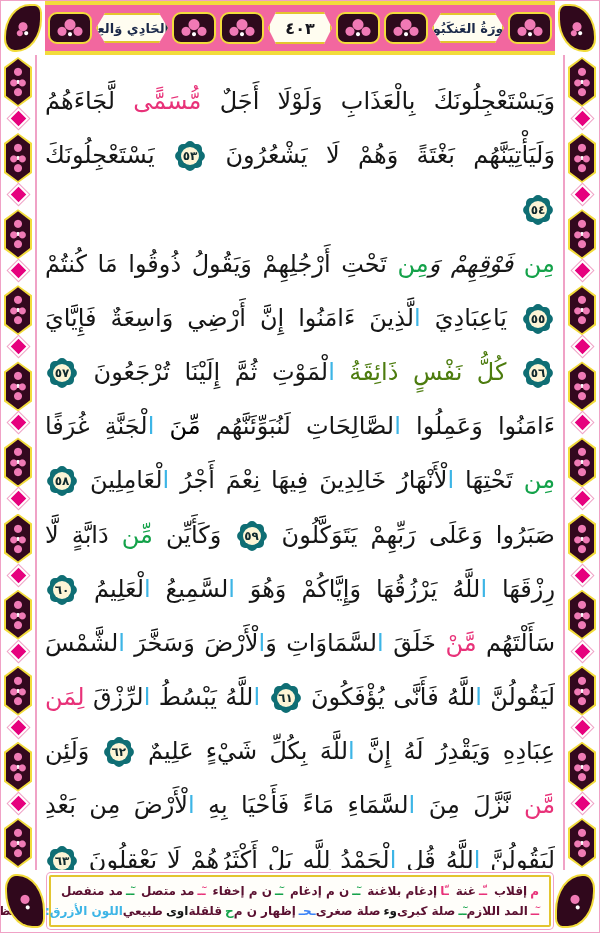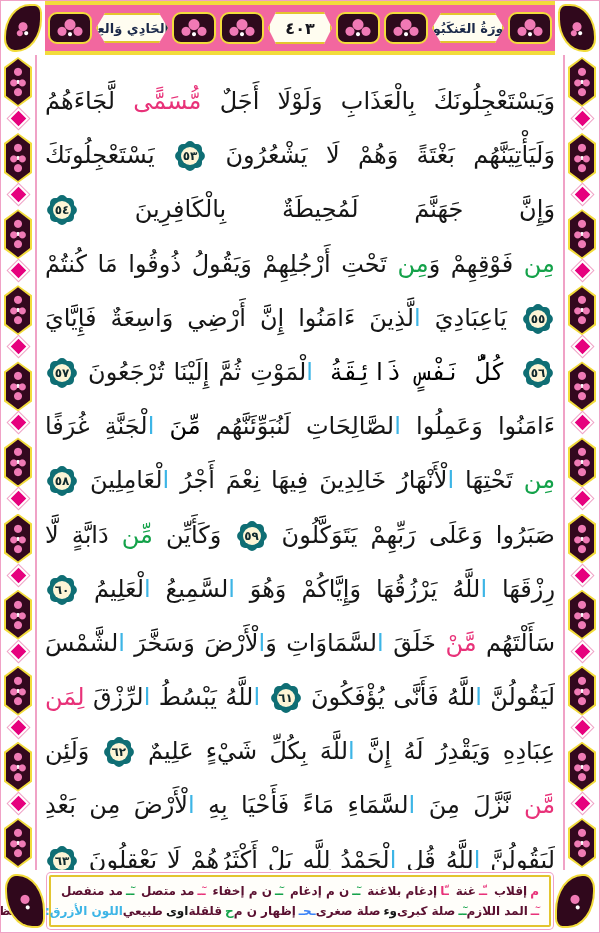--- a/index.html
+++ b/index.html
@@ -238,24 +238,24 @@
       <div class="bu">
         <div class="bu-hexo">
           <div class="bu-hex"></div>
         </div>
       </div>
     </div>
 
   <div class="text-area">
       <div class="q-line"><span style="color: rgb(22, 22, 22);">وَيَسْتَعْجِلُونَكَ بِالْعَذَابِ وَلَوْلَا أَجَلٌ </span><span style="color: rgb(232, 50, 121);">مُّسَمًّى </span><span style="color: rgb(22, 22, 22);">لَّجَاءَهُمُ </span></div>
       <div class="q-line"><span style="color: rgb(22, 22, 22);">وَلَيَأْتِيَنَّهُم بَغْتَةً وَهُمْ لَا يَشْعُرُونَ </span><span class="vmark"><span class="vnum">٥٣</span></span><span style="color: rgb(22, 22, 22);"> يَسْتَعْجِلُونَكَ بِالْعَذَابِ</span></div>
-      <div class="q-line"><span style="color: rgb(22, 22, 22);">وَإِنَّ جَهَنَّمَ لَمُحِيطَةٌ بِالْكَافِرِينَ </span><span class="vmark"><span class="vnum">٥٤</span></span></div>
-      <div class="q-line"><span style="color: rgb(20, 162, 74);">مِن </span><span style="color: rgb(22, 22, 22);">فَوْقِهِمْ وَ</span><span style="color: rgb(20, 162, 74);">مِن </span><span style="color: rgb(22, 22, 22);">تَحْتِ أَرْجُلِهِمْ وَيَقُولُ ذُوقُوا مَا كُنتُمْ تَعْمَلُونَ</span></div>
+      <div class="q-line"><span class="vmark"><span class="vnum">٥٤</span></span></div>
+      <div class="q-line"><span style="color: rgb(20, 162, 74);">مِن </span><span style="color: rgb(22, 22, 22); font-style: italic;">فَوْقِهِمْ وَ</span><span style="color: rgb(20, 162, 74);">مِن </span><span style="color: rgb(22, 22, 22);">تَحْتِ أَرْجُلِهِمْ وَيَقُولُ ذُوقُوا مَا كُنتُمْ تَعْمَلُونَ</span></div>
       <div class="q-line"><span class="vmark"><span class="vnum">٥٥</span></span><span style="color: rgb(22, 22, 22);"> يَاعِبَادِيَ </span><span style="color: rgb(61, 181, 230);">ا</span><span style="color: rgb(22, 22, 22);">لَّذِينَ ءَامَنُوا إِنَّ أَرْضِي وَاسِعَةٌ فَإِيَّايَ فَاعْبُدُونِ</span></div>
-      <div class="q-line"><span class="vmark"><span class="vnum">٥٦</span></span><span style="color: #000000; font-family: Liberation Mono, monospace;"> كُلُّ نَفْسٍ ذَائِقَةُ </span><span style="color: rgb(61, 181, 230);">ا</span><span style="color: rgb(22, 22, 22);">لْمَوْتِ ثُمَّ إِلَيْنَا تُرْجَعُونَ </span><span class="vmark"><span class="vnum">٥٧</span></span></div>
+      <div class="q-line"><span class="vmark"><span class="vnum">٥٦</span></span><span style="color: #4d7c0f;"> كُلُّ نَفْسٍ ذَائِقَةُ </span><span style="color: rgb(61, 181, 230);">ا</span><span style="color: rgb(22, 22, 22);">لْمَوْتِ ثُمَّ إِلَيْنَا تُرْجَعُونَ </span><span class="vmark"><span class="vnum">٥٧</span></span></div>
       <div class="q-line"><span style="color: rgb(22, 22, 22);">ءَامَنُوا وَعَمِلُوا </span><span style="color: rgb(61, 181, 230);">ا</span><span style="color: rgb(22, 22, 22);">لصَّالِحَاتِ لَنُبَوِّئَنَّهُم </span><span style="color: #000000;">مِّنَ </span><span style="color: rgb(61, 181, 230);">ا</span><span style="color: rgb(22, 22, 22);">لْجَنَّةِ غُرَفًا تَجْرِي</span></div>
       <div class="q-line"><span style="color: rgb(20, 162, 74);">مِن </span><span style="color: rgb(22, 22, 22);">تَحْتِهَا </span><span style="color: rgb(61, 181, 230);">ا</span><span style="color: rgb(22, 22, 22);">لْأَنْهَارُ خَالِدِينَ فِيهَا نِعْمَ أَجْرُ </span><span style="color: rgb(61, 181, 230);">ا</span><span style="color: rgb(22, 22, 22);">لْعَامِلِينَ </span><span class="vmark"><span class="vnum">٥٨</span></span><span style="color: rgb(22, 22, 22);"> </span></div>
       <div class="q-line"><span style="color: rgb(22, 22, 22);">صَبَرُوا وَعَلَى رَبِّهِمْ يَتَوَكَّلُونَ </span><span class="vmark"><span class="vnum">٥٩</span></span><span style="color: rgb(22, 22, 22);"> وَكَأَيِّن </span><span style="color: rgb(20, 162, 74);">مِّن </span><span style="color: rgb(22, 22, 22);">دَابَّةٍ لَّا تَحْمِلُ</span></div>
       <div class="q-line"><span style="color: rgb(22, 22, 22);">رِزْقَهَا </span><span style="color: rgb(61, 181, 230);">ا</span><span style="color: rgb(22, 22, 22);">للَّهُ يَرْزُقُهَا وَإِيَّاكُمْ وَهُوَ </span><span style="color: rgb(61, 181, 230);">ا</span><span style="color: rgb(22, 22, 22);">لسَّمِيعُ </span><span style="color: rgb(61, 181, 230);">ا</span><span style="color: rgb(22, 22, 22);">لْعَلِيمُ </span><span class="vmark"><span class="vnum">٦٠</span></span></div>
       <div class="q-line"><span style="color: rgb(22, 22, 22);">سَأَلْتَهُم </span><span style="color: rgb(232, 50, 121);">مَّنْ </span><span style="color: rgb(22, 22, 22);">خَلَقَ </span><span style="color: rgb(61, 181, 230);">ا</span><span style="color: rgb(22, 22, 22);">لسَّمَاوَاتِ وَ</span><span style="color: rgb(61, 181, 230);">ا</span><span style="color: rgb(22, 22, 22);">لْأَرْضَ وَسَخَّرَ </span><span style="color: rgb(61, 181, 230);">ا</span><span style="color: rgb(22, 22, 22);">لشَّمْسَ وَ</span></div>
       <div class="q-line"><span style="color: rgb(22, 22, 22);">لَيَقُولُنَّ </span><span style="color: rgb(61, 181, 230);">ا</span><span style="color: rgb(22, 22, 22);">للَّهُ فَأَنَّى يُؤْفَكُونَ </span><span class="vmark"><span class="vnum">٦١</span></span><span style="color: rgb(22, 22, 22);"> </span><span style="color: rgb(61, 181, 230);">ا</span><span style="color: rgb(22, 22, 22);">للَّهُ يَبْسُطُ </span><span style="color: rgb(61, 181, 230);">ا</span><span style="color: rgb(22, 22, 22);">لرِّزْقَ </span><span style="color: rgb(232, 50, 121);">لِمَن </span></div>
       <div class="q-line"><span style="color: rgb(22, 22, 22);">عِبَادِهِ وَيَقْدِرُ لَهُ إِنَّ </span><span style="color: rgb(61, 181, 230);">ا</span><span style="color: rgb(22, 22, 22);">للَّهَ بِكُلِّ شَيْءٍ عَلِيمٌ </span><span class="vmark"><span class="vnum">٦٢</span></span><span style="color: rgb(22, 22, 22);"> وَلَئِن سَأَلْتَهُم</span></div>
       <div class="q-line"><span style="color: rgb(232, 50, 121);">مَّن </span><span style="color: rgb(22, 22, 22);">نَّزَّلَ مِنَ </span><span style="color: rgb(61, 181, 230);">ا</span><span style="color: rgb(22, 22, 22);">لسَّمَاءِ مَاءً فَأَحْيَا بِهِ </span><span style="color: rgb(61, 181, 230);">ا</span><span style="color: rgb(22, 22, 22);">لْأَرْضَ مِن بَعْدِ مَوْتِهَا</span></div>
       <div class="q-line"><span style="color: rgb(22, 22, 22);">لَيَقُولُنَّ </span><span style="color: rgb(61, 181, 230);">ا</span><span style="color: rgb(22, 22, 22);">للَّهُ قُلِ </span><span style="color: rgb(61, 181, 230);">ا</span><span style="color: rgb(22, 22, 22);">لْحَمْدُ لِلَّهِ بَلْ أَكْثَرُهُمْ لَا يَعْقِلُونَ </span><span class="vmark"><span class="vnum">٦٣</span></span></div>
     </div>

